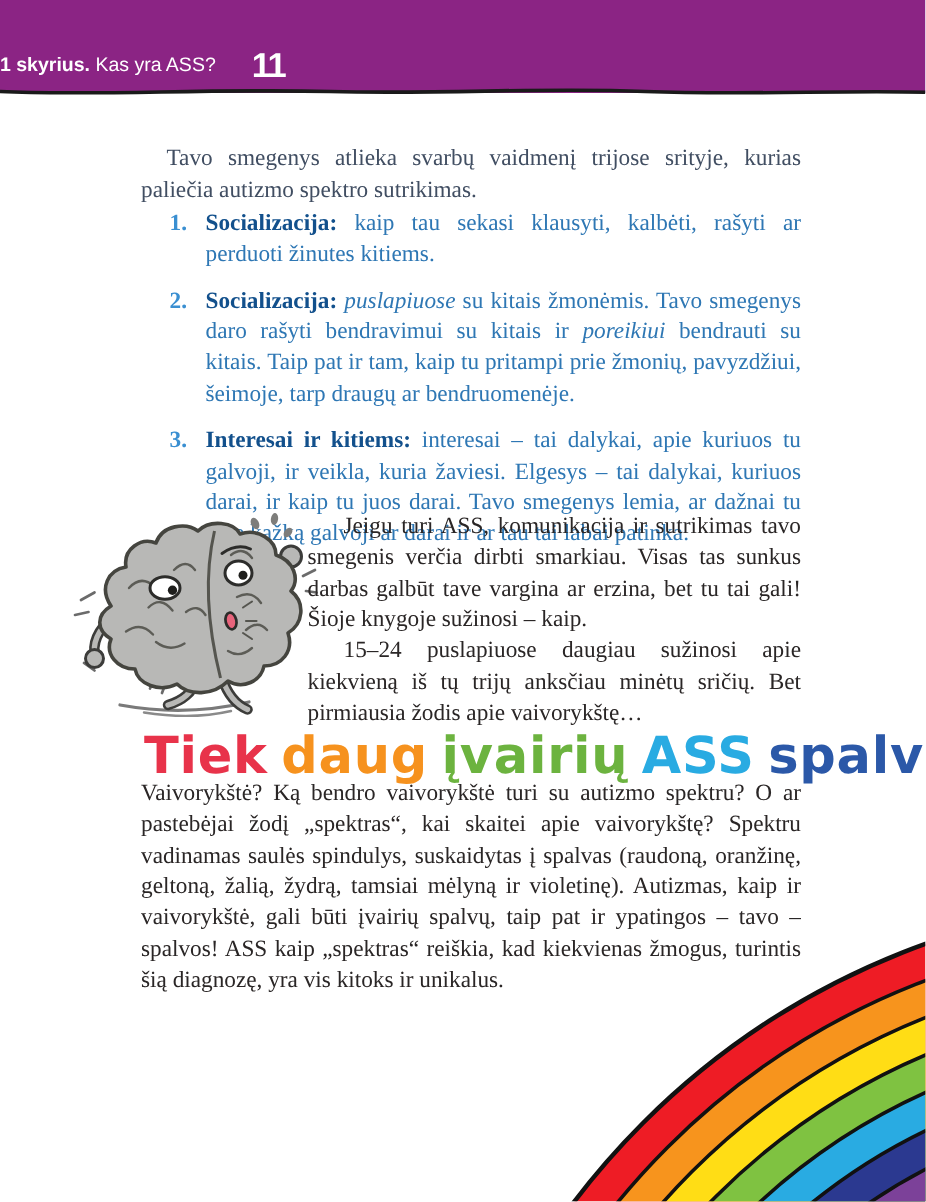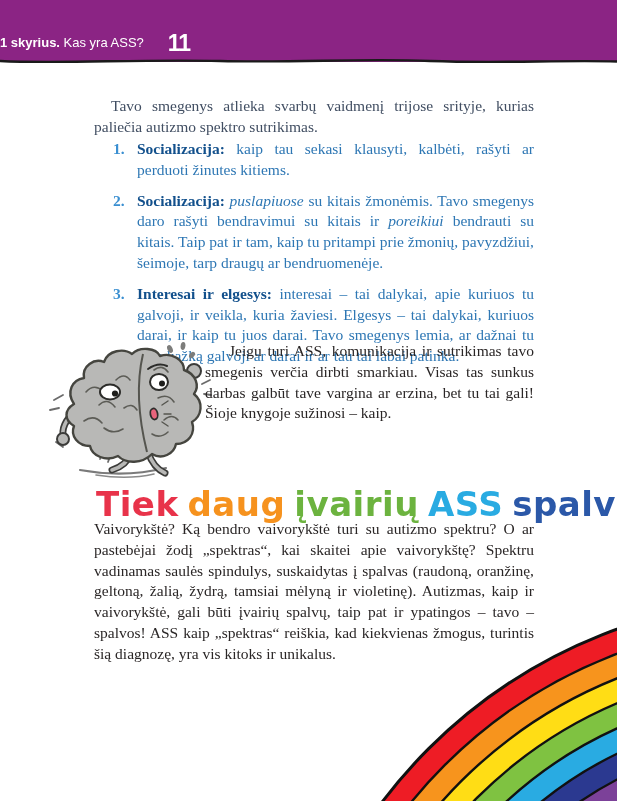--- a/index.html
+++ b/index.html
@@ -86,21 +86,21 @@
   <p class="col serif-body intro indent">Tavo smegenys atlieka svarbų vaidmenį trijose srityje, kurias paliečia autizmo spektro sutrikimas.</p>
 
   <div class="col nlist">
     <div class="list-item">
       <span class="num">1.</span><span class="label">Socializacija:</span><span> kaip tau sekasi klausyti, kalbėti, rašyti ar perduoti žinutes kitiems.</span>
     </div>
     <div class="list-item">
       <span class="num">2.</span><span class="label">Socializacija:</span><span> </span><span class="it">puslapiuose</span><span> su kitais žmonėmis. Tavo smegenys daro rašyti bendravimui su kitais ir </span><span class="it">poreikiui</span><span> bendrauti su kitais. Taip pat ir tam, kaip tu pritampi prie žmonių, pavyzdžiui, šeimoje, tarp draugų ar bendruomenėje.</span>
     </div>
     <div class="list-item">
-      <span class="num">3.</span><span class="label">Interesai ir elgesys:</span><span> interesai – tai dalykai, apie kuriuos tu galvoji, ir veikla, kuria žaviesi. Elgesys – tai dalykai, kuriuos darai, ir kaip tu juos darai. Tavo smegenys lemia, ar dažnai tu apie kažką galvoji ar darai ir ar tau tai labai patinka.</span>
+      <span class="num">3.</span><span class="label">Interesai ir kitiems:</span><span> interesai – tai dalykai, apie kuriuos tu galvoji, ir veikla, kuria žaviesi. Elgesys – tai dalykai, kuriuos darai, ir kaip tu juos darai. Tavo smegenys lemia, ar dažnai tu apie kažką galvoji ar darai ir ar tau tai labai patinka.</span>
     </div>
   </div>
 
   <svg class="brain-svg" viewBox="0 0 166 138">
 
     <g stroke="#6b6b6b" stroke-width="1.8" fill="none" stroke-linecap="round">
       <path d="M8,58 l9,-5"></path>
         <path d="M4,68 l9,-2"></path>
         <path d="M10,100 l7,5"></path>
       <path d="M156,42 l8,-4"></path>
@@ -169,20 +169,21 @@
     <g stroke="#55554f" stroke-width="1.4" fill="none" stroke-linecap="round">
       <path d="M116,63 l6,-4"></path>
         <path d="M118,72 l7,0"></path>
         <path d="M116,80 l6,4"></path>
     </g>
   </svg>
 
   <div class="col serif-body brain-sec">
     <div class="brain-spacer"></div>
     <p>Jeigu turi ASS, komunikacija ir sutrikimas tavo smegenis verčia dirbti smarkiau. Visas tas sunkus darbas galbūt tave vargina ar erzina, bet tu tai gali! Šioje knygoje sužinosi – kaip.</p>
+    <p>15–24 puslapiuose daugiau sužinosi apie kiekvieną iš tų trijų anksčiau minėtų sričių. Bet pirmiausia žodis apie vaivorykštę…</p>
   </div>
 
   <div class="fun-head rainbow-head">
     <span class="w" style="color:#e8334a">Tiek</span><span class="w" style="color:#f6921e">daug</span><span class="w" style="color:#6cb33f">įvairių</span><span class="w" style="color:#29abe2">ASS</span><span class="w" style="color:#2b58a8">spalvų</span>
   </div>
 
   <p class="col serif-body spectrum">Vaivorykštė? Ką bendro vaivorykštė turi su autizmo spektru? O ar pastebėjai žodį „spektras“, kai skaitei apie vaivorykštę? Spektru vadinamas saulės spindulys, suskaidytas į spalvas (raudoną, oranžinę, geltoną, žalią, žydrą, tamsiai mėlyną ir violetinę). Autizmas, kaip ir vaivorykštė, gali būti įvairių spalvų, taip pat ir ypatingos – tavo – spalvos! ASS kaip „spektras“ reiškia, kad kiekvienas žmogus, turintis šią diagnozę, yra vis kitoks ir unikalus.</p>
 
 
 

